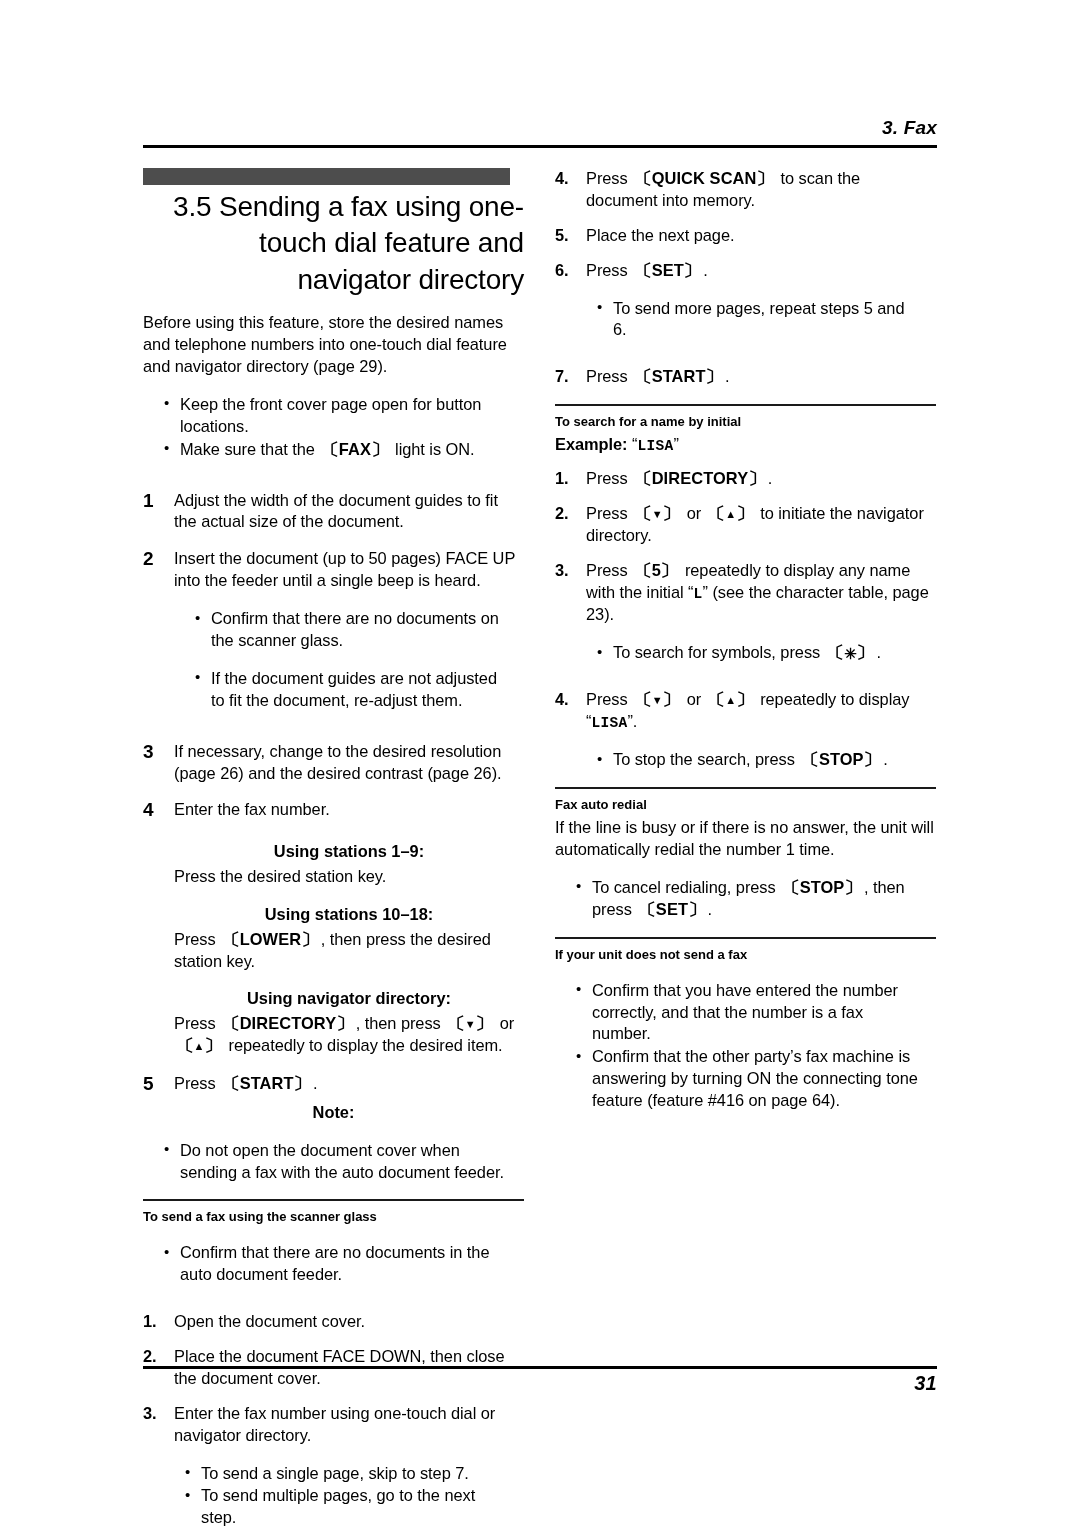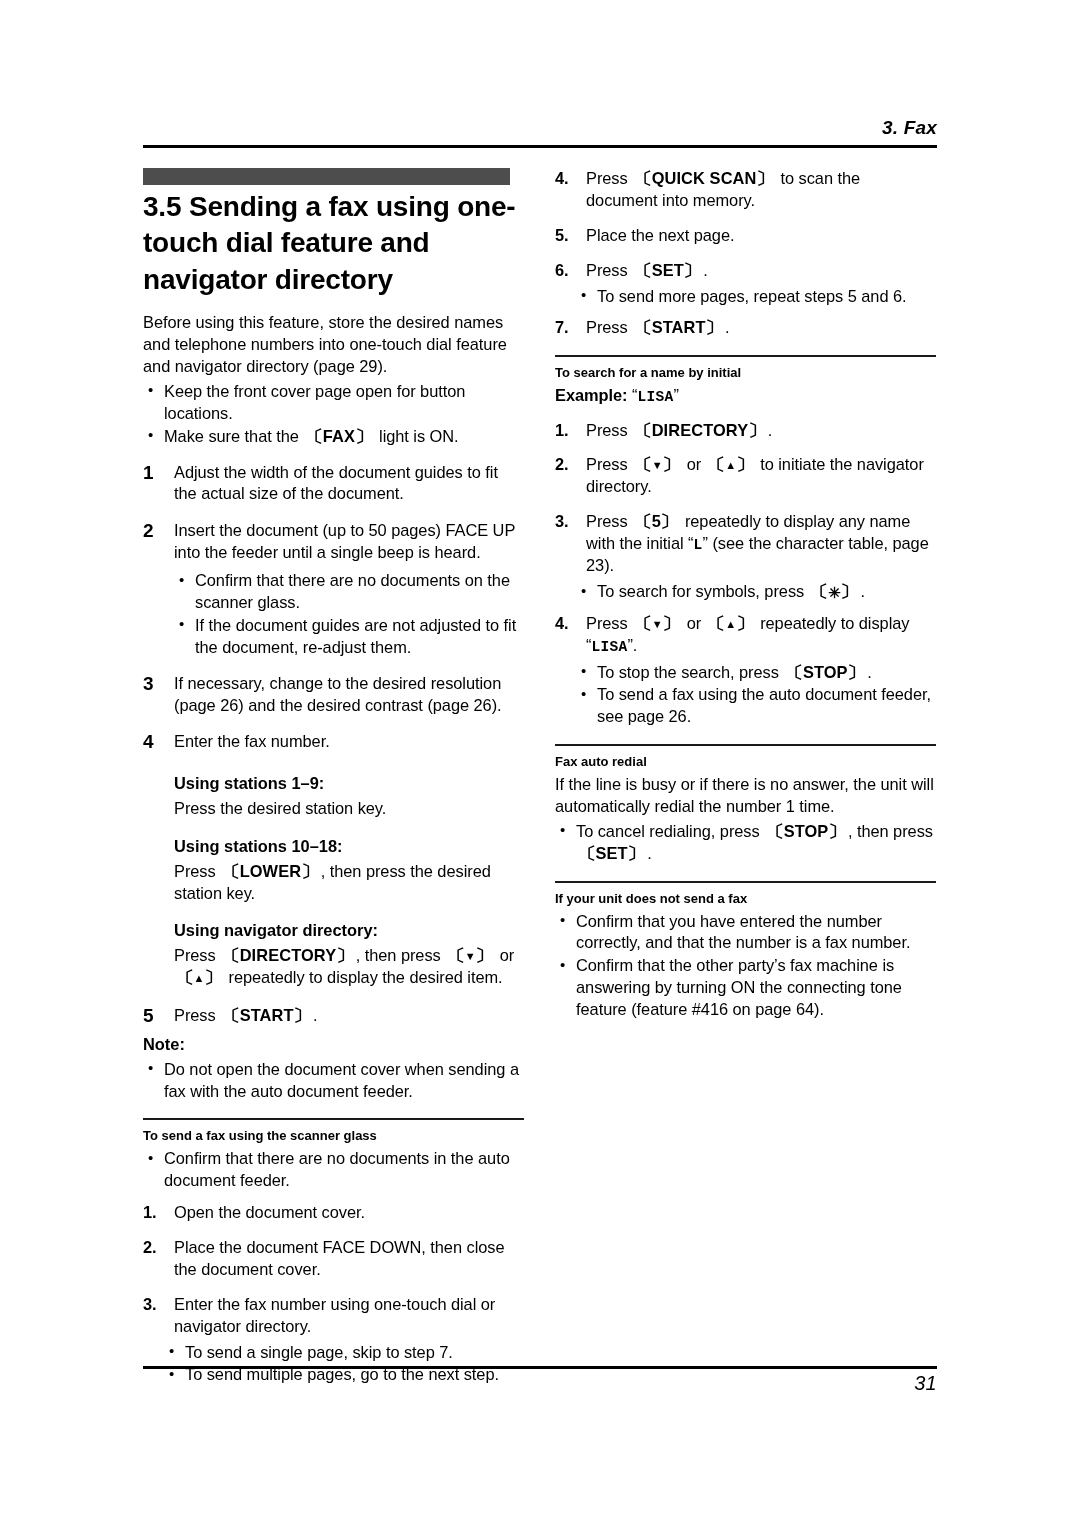--- a/index.html
+++ b/index.html
@@ -59,40 +59,41 @@
 
   
   .gray-bar {
     width: 367px;
     height: 17px;
     background: #4d4d4d;
     margin-bottom: 4px;
   }
   .section-title {
     font-size: 28px;
-    font-weight: bold;
+    font-weight: normal;
     line-height: 1.30;
     letter-spacing: -0.2px;
     margin: 0 0 14px 0;
+    text-align: right;
   }
 
   
   .para {
     font-size: 16.4px;
     line-height: 1.335;
     margin: 0 0 3px 0;
     letter-spacing: -0.05px;
   }
   .spacer-sm { height: 9px; }
   .spacer-md { height: 13px; }
 
   
   ul.bul {
     list-style: none;
-    margin: 0;
+    margin: 16px;
     padding: 0;
   }
   ul.bul > li {
     position: relative;
     font-size: 16.4px;
     line-height: 1.335;
     padding-left: 21px;
     margin: 0 0 1px 0;
     letter-spacing: -0.05px;
   }
@@ -142,20 +143,21 @@
     font-size: 16.4px;
     line-height: 1.335;
     letter-spacing: -0.05px;
   }
 
   .sub-bold {
     font-size: 16.4px;
     font-weight: bold;
     line-height: 1.335;
     margin: 0 0 3px 0;
+    text-align: center;
   }
   .indent-block { padding-left: 31px; }
 
   
   .hr-thin {
     border-top: 2px solid #1a1a1a;
     margin: 16px 0 8px 0;
   }
   .hr-thin.l { width: 381px; }
 
@@ -200,21 +202,21 @@
   .footer {
     position: absolute;
     left: 143px;
     top: 1366px;
     width: 794px;
   }
   .footer-rule { border-top: 3px solid #000; }
   .footer-page {
     text-align: right;
     font-size: 20px;
-    font-weight: normal;
+    font-weight: bold;
     font-style: italic;
     margin-top: 3px;
     letter-spacing: 0.3px;
   }
 </style>
 </head>
 <body>
 
 <div class="page">
 
@@ -399,21 +401,20 @@
 
       <div class="spacer-sm"></div>
 
       <div class="nstep">
         <div class="num">4.</div>
         <div class="body"><span>Press </span><span class="key"><span class="brk">〔</span><span class="arrow">▼</span><span class="brk">〕</span></span><span> or </span><span class="key"><span class="brk">〔</span><span class="arrow">▲</span><span class="brk">〕</span></span><span> repeatedly to display “</span><span class="mono">LISA</span><span>”.</span></div>
       </div>
 
       <ul class="bul indent">
         <li><span>To stop the search, press </span><span class="key"><span class="brk">〔</span><span>STOP</span><span class="brk">〕</span></span><span>.</span></li>
-        <li>To send a fax using the auto document feeder, see page 26.</li>
       </ul>
 
       <div class="hr-thin"></div>
 
       <div class="sub-head">Fax auto redial</div>
       <p class="para">If the line is busy or if there is no answer, the unit will automatically redial the number 1 time.</p>
 
       <ul class="bul">
         <li><span>To cancel redialing, press </span><span class="key"><span class="brk">〔</span><span>STOP</span><span class="brk">〕</span></span><span>, then press </span><span class="key"><span class="brk">〔</span><span>SET</span><span class="brk">〕</span></span><span>.</span></li>
       </ul>

